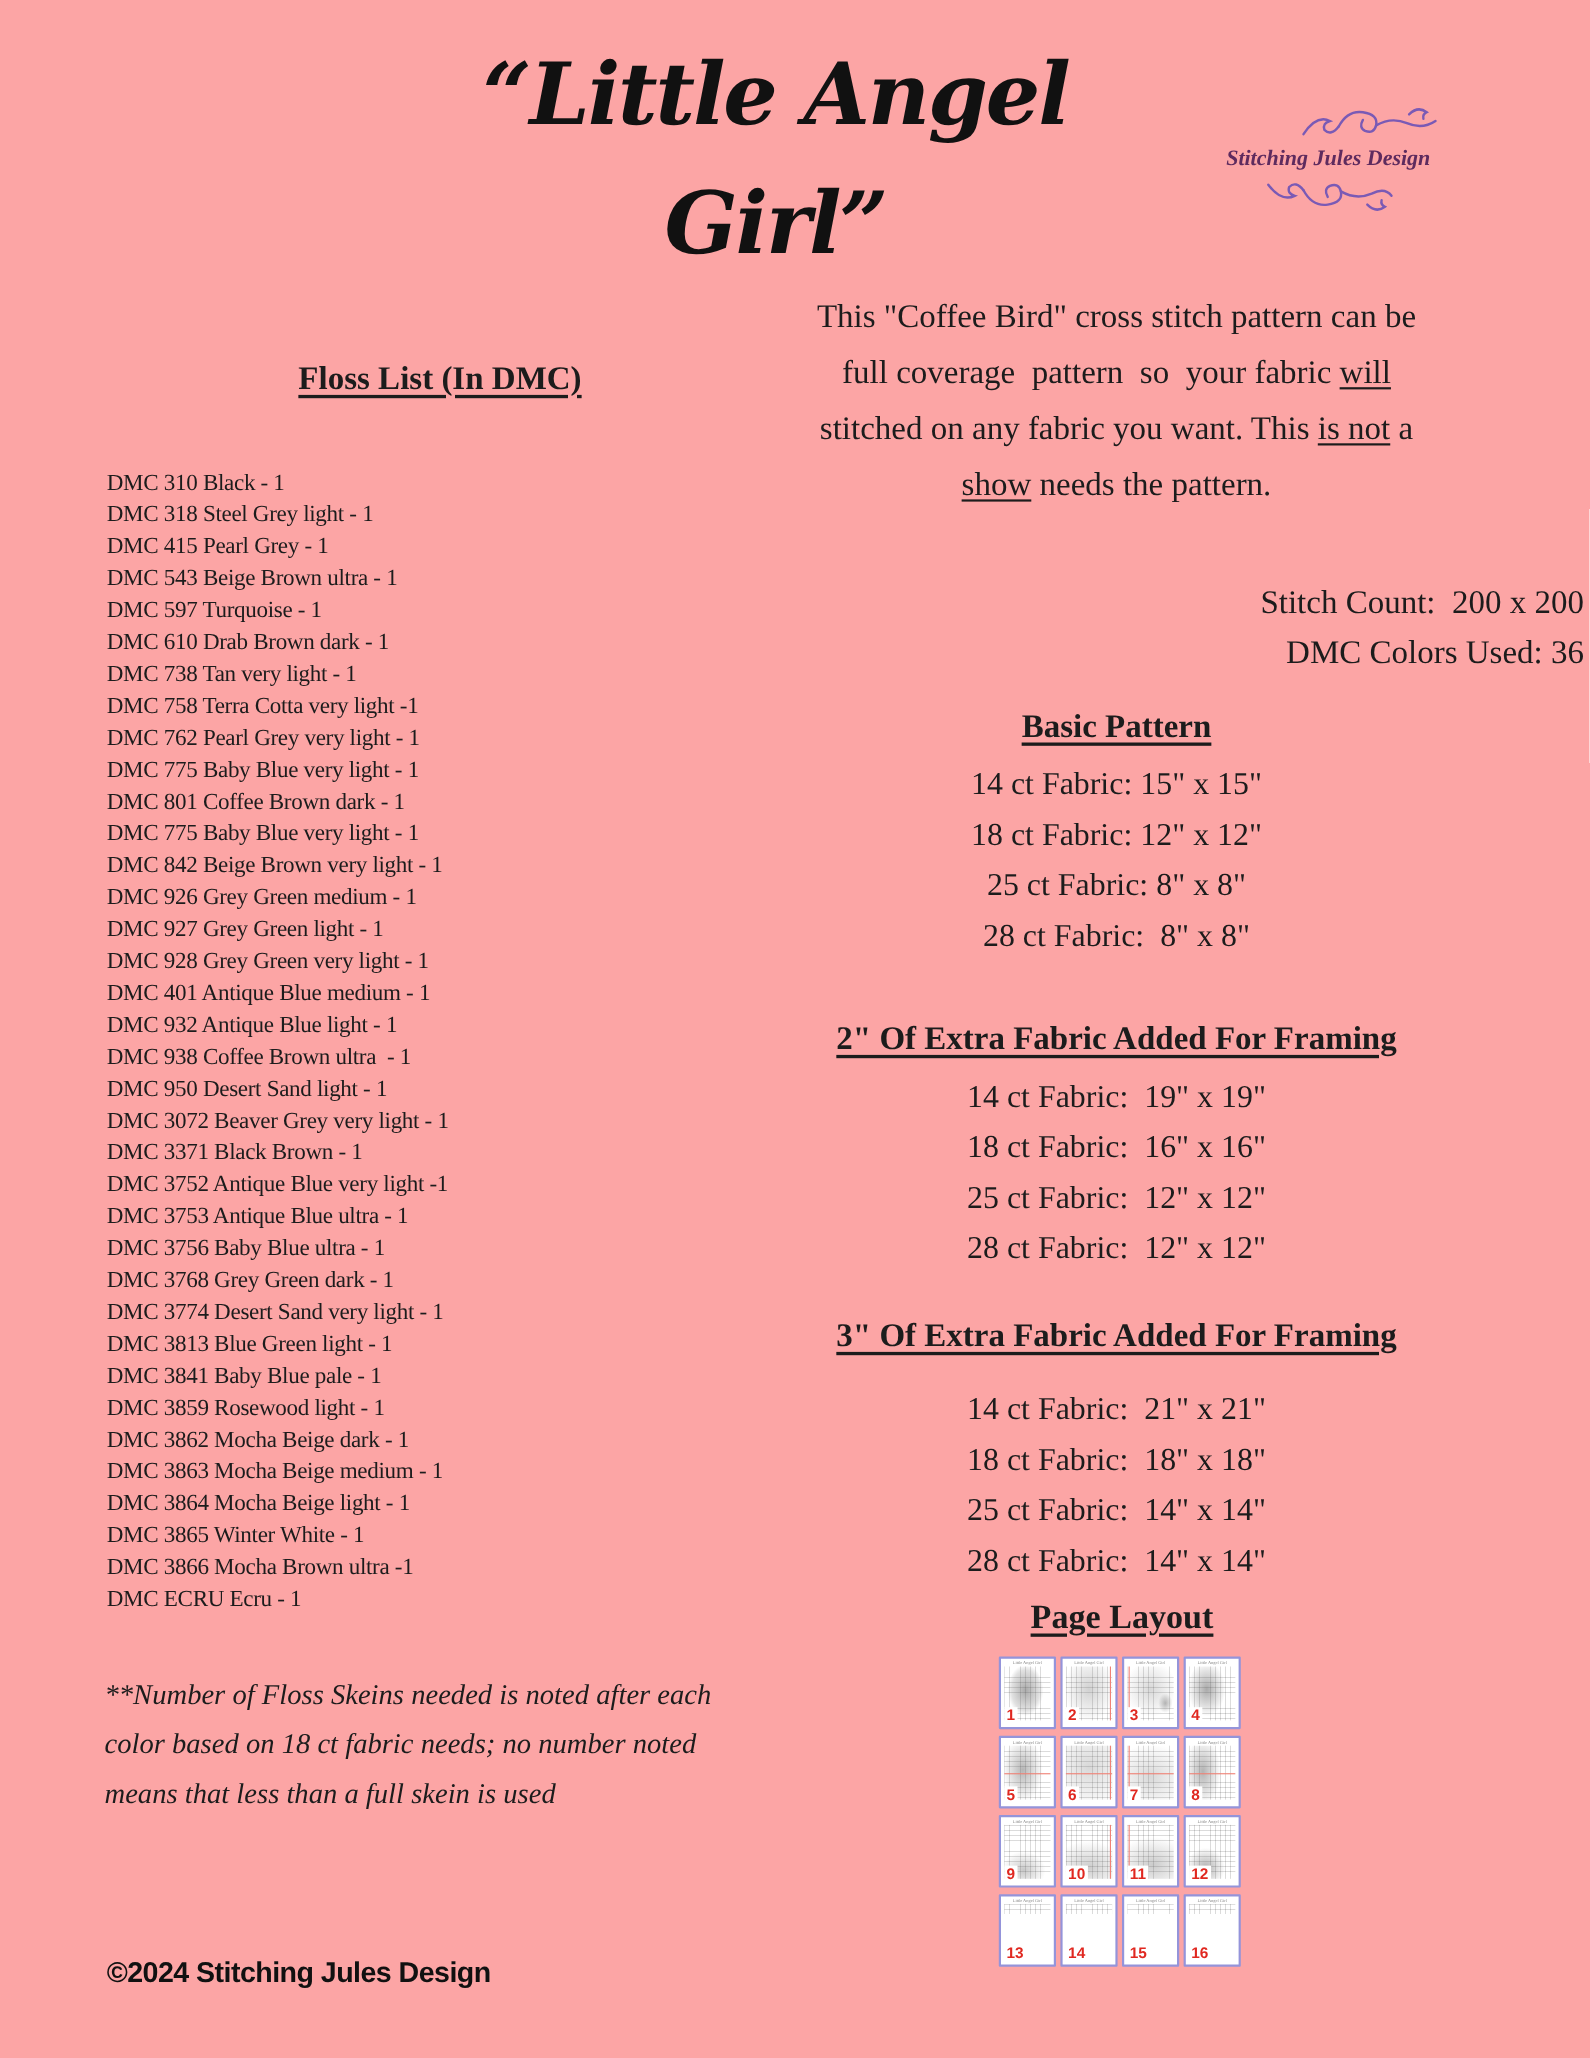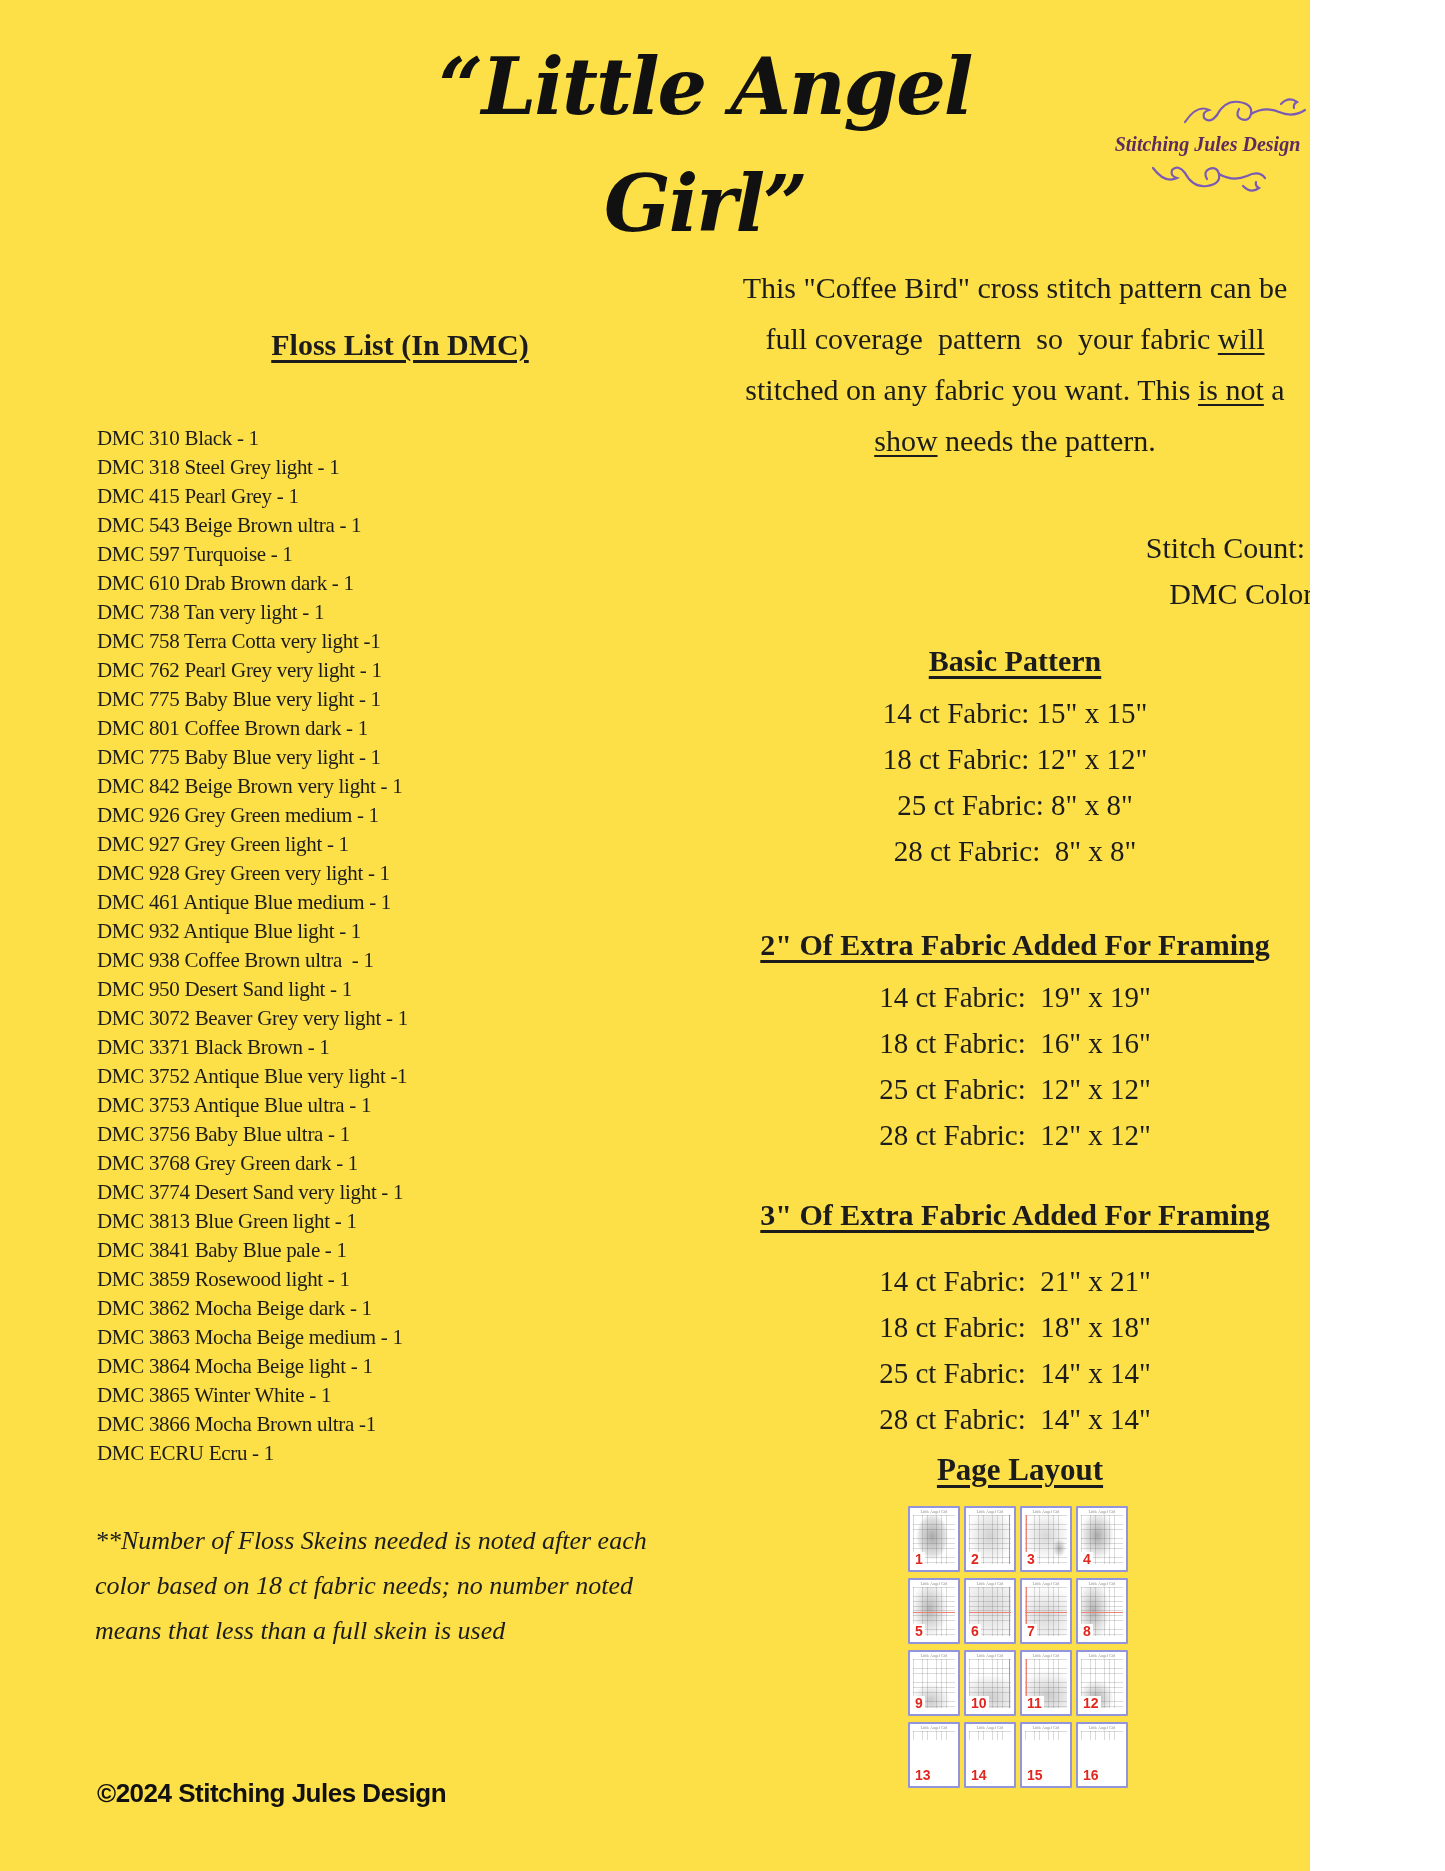--- a/index.html
+++ b/index.html
@@ -1,16 +1,16 @@
 <!DOCTYPE html>
 <html><head>
 <meta charset="utf-8">
 <style>
   html,body{margin:0;padding:0;background:#ffffff;}
-  .page{position:relative;width:1310px;height:1871px;background:#fde047;overflow:hidden;
+  .page{position:relative;width:1445px;height:1871px;background:#fca5a5;overflow:hidden;
         font-family:"Liberation Serif","DejaVu Serif",serif;color:#1c1c1c;}
 
   
   .title{position:absolute;left:375px;top:28px;width:660px;text-align:center;
          font-family:"DejaVu Serif",serif;font-style:italic;font-weight:bold;
          font-size:78px;line-height:1.5;letter-spacing:-2px;color:#111;}
   .logo{position:absolute;left:1100px;top:92px;width:215px;display:flex;flex-direction:column;align-items:center;}
   .logo svg{display:block;}
   .logo .sw-top{align-self:flex-end;margin-right:6px;}
   .logo-text{font-style:italic;font-weight:bold;font-size:20px;color:#5e2b5e;
@@ -153,21 +153,21 @@
       <div class="floss-item">DMC 738 Tan very light - 1</div>
       <div class="floss-item">DMC 758 Terra Cotta very light -1</div>
       <div class="floss-item">DMC 762 Pearl Grey very light - 1</div>
       <div class="floss-item">DMC 775 Baby Blue very light - 1</div>
       <div class="floss-item">DMC 801 Coffee Brown dark - 1</div>
       <div class="floss-item">DMC 775 Baby Blue very light - 1</div>
       <div class="floss-item">DMC 842 Beige Brown very light - 1</div>
       <div class="floss-item">DMC 926 Grey Green medium - 1</div>
       <div class="floss-item">DMC 927 Grey Green light - 1</div>
       <div class="floss-item">DMC 928 Grey Green very light - 1</div>
-      <div class="floss-item">DMC 461 Antique Blue medium - 1</div>
+      <div class="floss-item">DMC 401 Antique Blue medium - 1</div>
       <div class="floss-item">DMC 932 Antique Blue light - 1</div>
       <div class="floss-item">DMC 938 Coffee Brown ultra  - 1</div>
       <div class="floss-item">DMC 950 Desert Sand light - 1</div>
       <div class="floss-item">DMC 3072 Beaver Grey very light - 1</div>
       <div class="floss-item">DMC 3371 Black Brown - 1</div>
       <div class="floss-item">DMC 3752 Antique Blue very light -1</div>
       <div class="floss-item">DMC 3753 Antique Blue ultra - 1</div>
       <div class="floss-item">DMC 3756 Baby Blue ultra - 1</div>
       <div class="floss-item">DMC 3768 Grey Green dark - 1</div>
       <div class="floss-item">DMC 3774 Desert Sand very light - 1</div>

